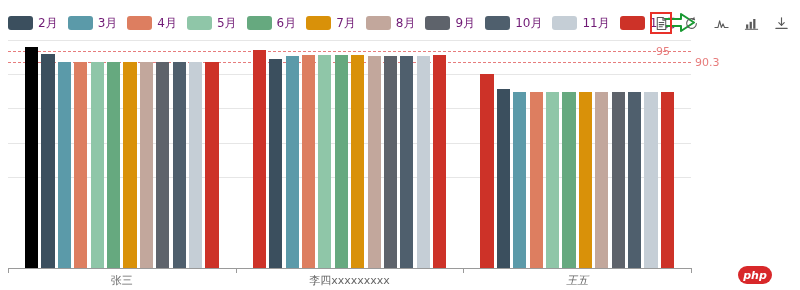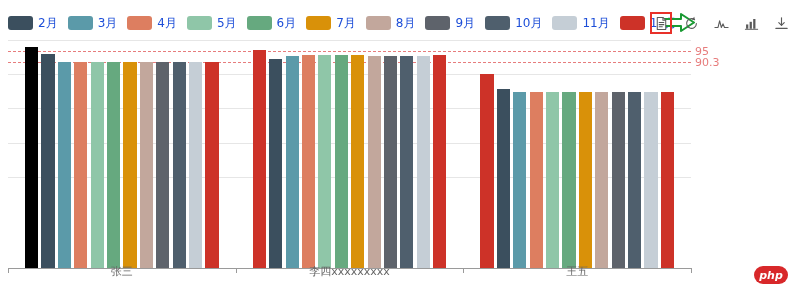--- a/index.html
+++ b/index.html
@@ -16,21 +16,21 @@
   #legend{
     position:absolute;left:8px;top:13px;
     display:flex;align-items:center;
     height:20px;
   }
   .legend-item{display:flex;align-items:center;margin-right:10px;}
   .legend-swatch{
     width:25px;height:14px;border-radius:3px;margin-right:5px;flex:none;
   }
   .legend-label{
-    font-size:12px;color:#1d4ed8;white-space:nowrap;line-height:14px;
+    font-size:12px;color:#701a75;white-space:nowrap;line-height:14px;
   }
 
   
   #toolbox{
     position:absolute;top:12px;right:8px;
     display:flex;align-items:center;height:22px;
   }
   .tool-btn{
     width:22px;height:22px;margin-left:8px;
     display:flex;align-items:center;justify-content:center;
@@ -62,35 +62,35 @@
     border-top:1px dashed #e77c7c;
   }
   .markline-label{
     position:absolute;font-size:11px;color:#e8634f;white-space:nowrap;
   }
 
   .bar{position:absolute;bottom:0;}
   #bars{position:absolute;left:0;top:0;width:800px;height:268px;}
 
   .cat-label{
-    position:absolute;top:264px;font-size:11px;color:#666666;
+    position:absolute;top:273px;font-size:11px;color:#666666;
     white-space:nowrap;transform:translateX(-50%);
   }
 
   
   #watermark{
     position:absolute;right:8px;bottom:6px;
     display:flex;align-items:center;
   }
   #wm-badge{
     width:34px;height:18px;border-radius:9px;
     background:#d8282a;color:#ffffff;
     font-size:11px;font-weight:bold;font-style:italic;
     display:flex;align-items:center;justify-content:center;
-    margin-right:4px;
+    margin-right:20px;
   }
   #wm-text{
     font-size:17px;font-weight:bold;color:#2b2b2b;
     letter-spacing:1px;line-height:18px;
   }
 </style>
 </head>
 <body>
 
 <div id="chart-root">
@@ -185,21 +185,21 @@
   <div id="grid">
       <div class="gridline" style="top: 0px; background: rgb(230, 230, 230);"></div>
       <div class="gridline" style="top: 34.2px; background: rgb(230, 230, 230);"></div>
       <div class="gridline" style="top: 68.4px; background: rgb(230, 230, 230);"></div>
       <div class="gridline" style="top: 102.6px; background: rgb(230, 230, 230);"></div>
       <div class="gridline" style="top: 136.8px; background: rgb(230, 230, 230);"></div>
     </div>
 
   <div id="marklines">
       <div class="markline" style="top: 51.4px; border-top-color: rgb(231, 124, 124);"></div>
-      <div class="markline-label" style="left: 695px; top: 45.4px; color: rgb(231, 124, 124);">95</div>
+      <div class="markline-label" style="left: 656px; top: 45.4px; color: rgb(231, 124, 124);">95</div>
       <div class="markline" style="top: 62.116px; border-top-color: rgb(231, 124, 124);"></div>
       <div class="markline-label" style="left: 695px; top: 56.116px; color: rgb(231, 124, 124);">90.3</div>
     </div>
 
   <div id="bars">
       <div class="bar" style="left: 25.0333px; width: 13.2px; top: 46.84px; height: 221.16px; bottom: auto; background: rgb(0, 0, 0);"></div>
       <div class="bar" style="left: 41.4333px; width: 13.2px; top: 53.68px; height: 214.32px; bottom: auto; background: rgb(59, 79, 94);"></div>
       <div class="bar" style="left: 57.8333px; width: 13.2px; top: 62.116px; height: 205.884px; bottom: auto; background: rgb(91, 154, 169);"></div>
       <div class="bar" style="left: 74.2333px; width: 13.2px; top: 62.116px; height: 205.884px; bottom: auto; background: rgb(221, 126, 96);"></div>
       <div class="bar" style="left: 90.6333px; width: 13.2px; top: 62.116px; height: 205.884px; bottom: auto; background: rgb(143, 198, 168);"></div>
@@ -239,20 +239,20 @@
   <div id="axis-line"></div>
   <div id="axis-ticks">
       <div class="axis-tick" style="left: 8px; background: rgb(154, 154, 154);"></div>
       <div class="axis-tick" style="left: 235.667px; background: rgb(154, 154, 154);"></div>
       <div class="axis-tick" style="left: 463.333px; background: rgb(154, 154, 154);"></div>
       <div class="axis-tick" style="left: 691px; background: rgb(154, 154, 154);"></div>
     </div>
   <div id="cat-labels">
       <div class="cat-label" style="left: 121.833px;">张三</div>
       <div class="cat-label" style="left: 349.5px;">李四xxxxxxxxx</div>
-      <div class="cat-label" style="left: 577.167px;">王五</div>
+      <div class="cat-label" style="left: 577.167px; font-style: italic;">王五</div>
     </div>
 
   <div id="watermark">
     <div id="wm-badge">php</div>
   </div>
 
 </div>
 
 </body></html>

